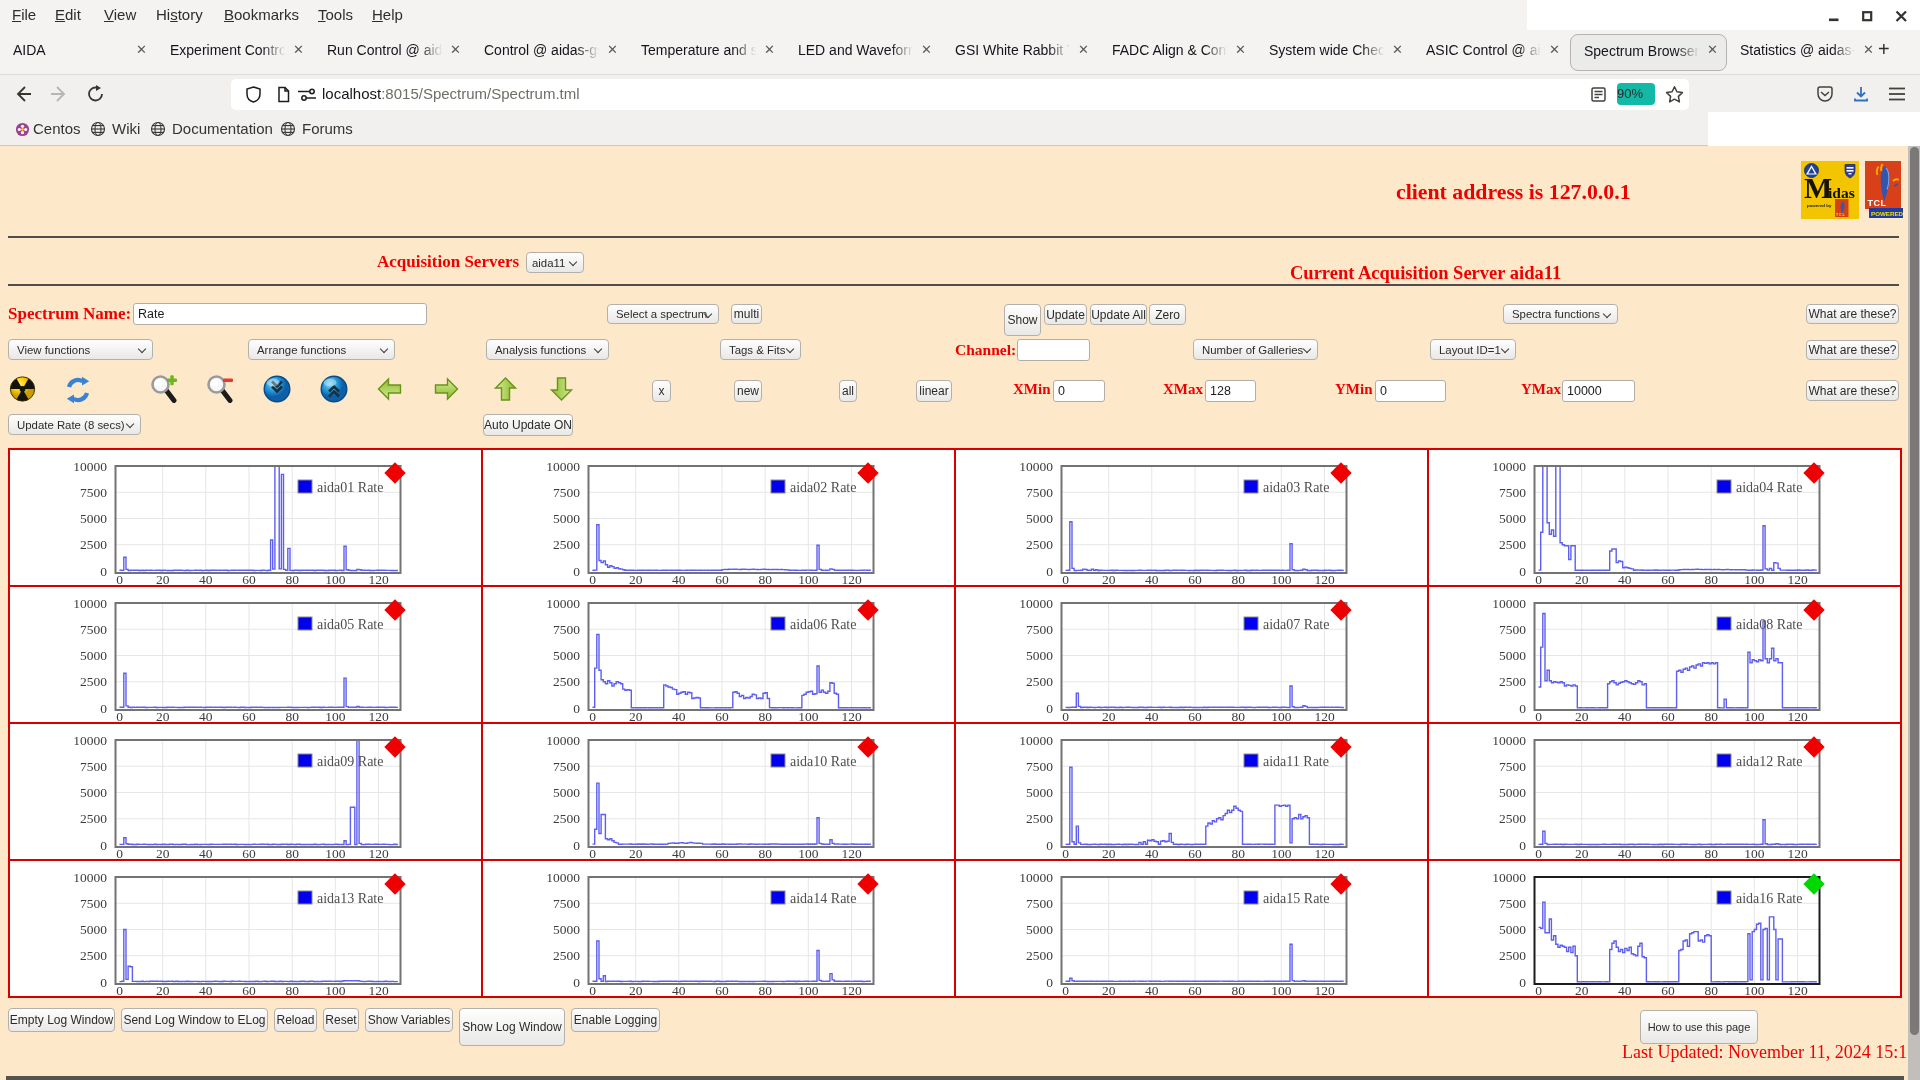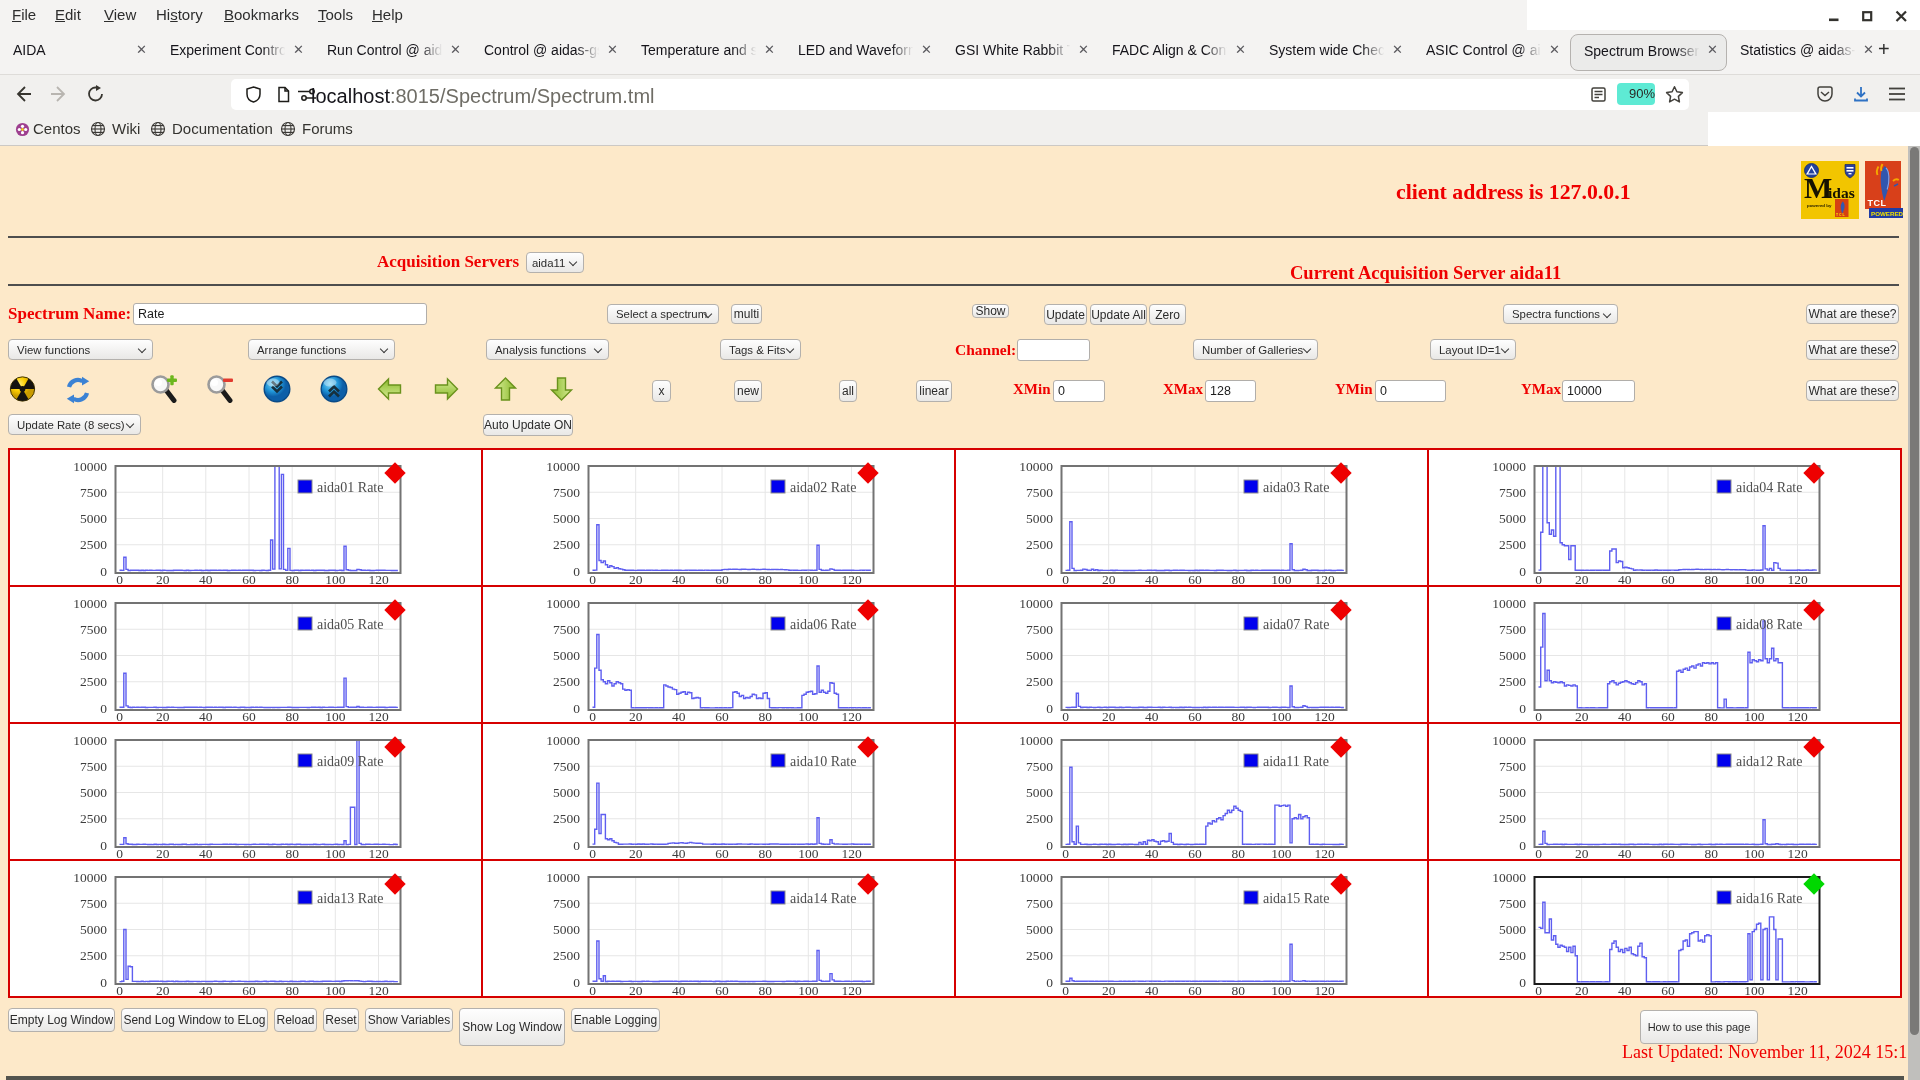--- a/index.html
+++ b/index.html
@@ -117,30 +117,30 @@
         <path d="M10 1.5 V5 H13.5" fill="none" stroke="#1d1c19" stroke-width="1.5"></path>
       </svg>
   <svg class="abs" style="left:66px;top:8px" width="20" height="16">
         <g stroke="#1d1c19" stroke-width="1.5" fill="none">
           <line x1="1" y1="4.5" x2="15" y2="4.5"></line>
           <circle cx="15" cy="4.5" r="2.2" fill="#f1f0ee"></circle>
           <line x1="5" y1="11" x2="19" y2="11"></line>
           <circle cx="7" cy="11" r="2.2" fill="#f1f0ee"></circle>
         </g>
       </svg>
-  <div class="abs" style="left:80px;top:6px;font-size:20px;color:#15141a">localhost<span style="color:#6f6d66">:8015/Spectrum/Spectrum.tml</span></div>
+  <div class="abs" style="left:91px;top:6px;font-size:15px;color:#15141a">localhost<span style="color:#6f6d66">:8015/Spectrum/Spectrum.tml</span></div>
   <svg class="abs" style="left:1359px;top:7px" width="17" height="17">
         <g stroke="#43413c" stroke-width="1.5" fill="none">
           <rect x="2" y="2" width="13" height="13" rx="1.5"></rect>
           <line x1="4.5" y1="5.5" x2="12.5" y2="5.5"></line>
           <line x1="4.5" y1="8.5" x2="12.5" y2="8.5"></line>
           <line x1="4.5" y1="11.5" x2="9" y2="11.5"></line>
         </g>
       </svg>
-  <div class="abs" style="left:1386px;top:4.5px;width:38px;height:22px;background:#5eead4;border-radius:4px;font-size:13px;color:#2b2a26;text-align:right;line-height:22px">90%</div>
+  <div class="abs" style="left:1386px;top:4.5px;width:38px;height:22px;background:#14b8a6;border-radius:4px;font-size:13px;color:#2b2a26;text-align:left;line-height:22px">90%</div>
   <svg class="abs" style="left:1434px;top:6px" width="19" height="19">
         <path d="M9.5 1.8 L11.9 6.8 L17.4 7.6 L13.4 11.4 L14.4 16.9 L9.5 14.2 L4.6 16.9 L5.6 11.4 L1.6 7.6 L7.1 6.8 Z" fill="none" stroke="#43413c" stroke-width="1.5" stroke-linejoin="round"></path>
       </svg>
  </div>
  <svg class="abs" style="left:1816px;top:10px" width="18" height="18">
       <path d="M2 4 a2 2 0 0 1 2-2 h10 a2 2 0 0 1 2 2 v5 a7 7 0 0 1-14 0 Z" fill="none" stroke="#43413c" stroke-width="1.5"></path>
       <path d="M5 7 l4 3.5 L13 7" fill="none" stroke="#43413c" stroke-width="1.5"></path>
     </svg>
  <svg class="abs" style="left:1852px;top:10px" width="18" height="18">
       <path d="M9 2 V11 M5 7.5 L9 11.5 L13 7.5" fill="none" stroke="#2f72c4" stroke-width="1.8"></path>
@@ -235,21 +235,21 @@
     </div>
  <div class="rl" style="left:1290px;top:117px;font-size:18.5px;font-weight:bold">Current Acquisition Server aida11</div>
  <hr class="dark" style="top:138px">
  <div class="rl" style="left:8px;top:158px;font-size:17px;font-weight:bold">Spectrum Name:</div>
  <div class="inp" style="left:133px;top:157px;width:294px;height:22px">Rate</div>
  <div class="sel" style="left:607px;top:158px;width:112px;height:20px;font-size:11.4px">
       <span>Select a spectrum</span>
       <i></i>
     </div>
  <div class="btn" style="left:731px;top:158px;width:31px;height:20px;font-size:12px">multi</div>
- <div class="btn" style="left:972px;top:158px;width:37px;height:14px;font-size:12px">Show</div>
+ <div class="btn" style="left:1004px;top:158px;width:37px;height:32px;font-size:12px">Show</div>
  <div class="btn" style="left:1044px;top:158px;width:43px;height:21px;font-size:12px">Update</div>
  <div class="btn" style="left:1090px;top:158px;width:57px;height:21px;font-size:12px">Update All</div>
  <div class="btn" style="left:1149px;top:158px;width:37px;height:21px;font-size:12px">Zero</div>
  <div class="sel" style="left:1503px;top:158px;width:115px;height:20px;font-size:11.4px">
       <span>Spectra functions</span>
       <i></i>
     </div>
  <div class="btn" style="left:1806px;top:158px;width:93px;height:20px;font-size:12px">What are these?</div>
  <div class="sel" style="left:8px;top:193px;width:145px;height:21px;font-size:11.4px">
       <span>View functions</span>

